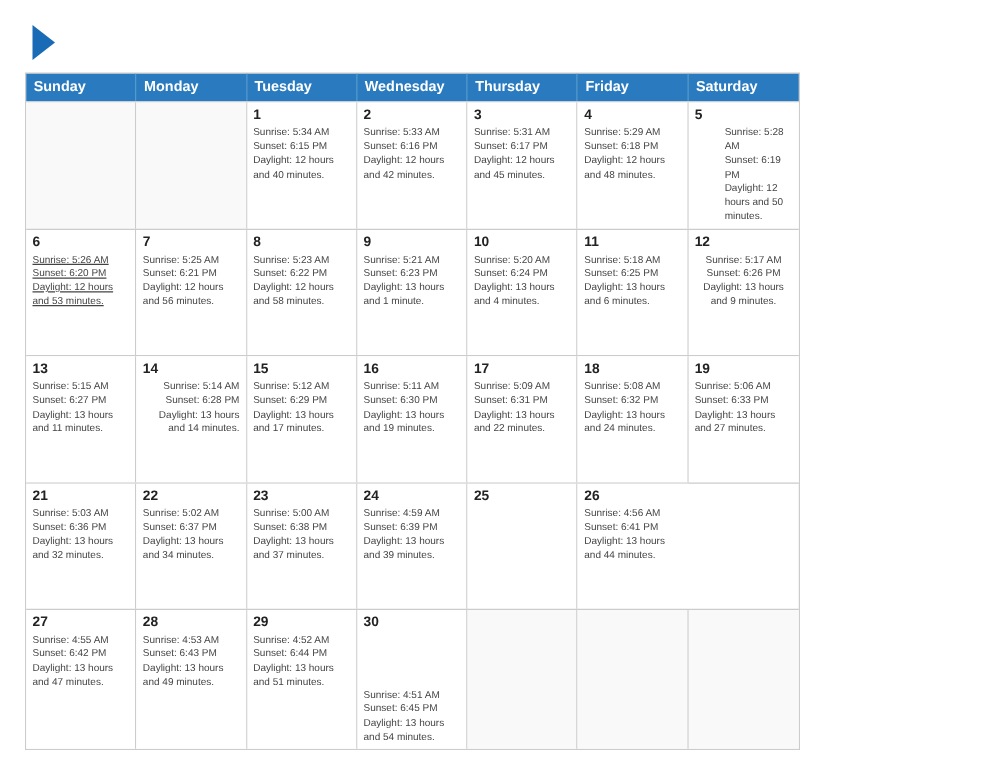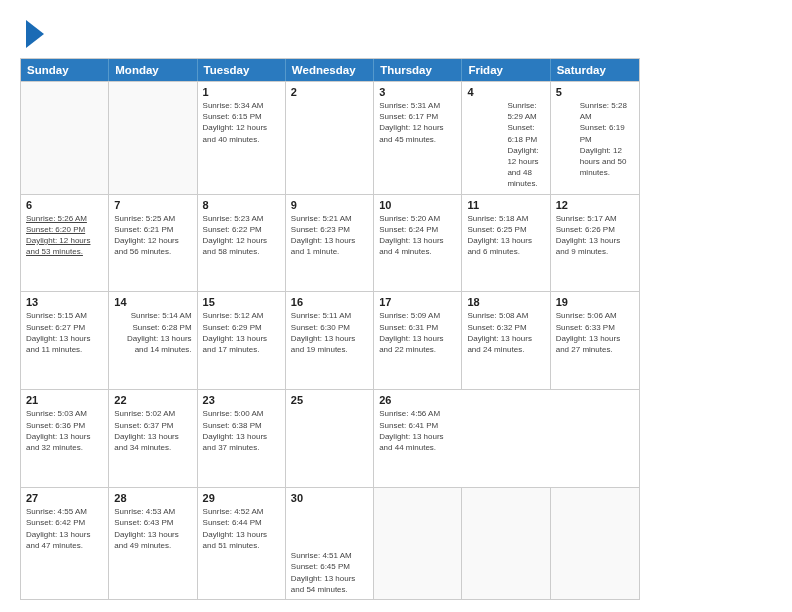--- a/index.html
+++ b/index.html
@@ -145,30 +145,33 @@
           <div class="cal-cell empty"></div>
           <div class="cal-cell empty"></div>
           <div class="cal-cell">
             <div class="day-number">1</div>
             <div class="day-info" style="white-space: pre-line;">Sunrise: 5:34 AM
 Sunset: 6:15 PM
 Daylight: 12 hours and 40 minutes.</div>
           </div>
           <div class="cal-cell">
             <div class="day-number">2</div>
+            <div class="day-info" style="white-space: pre-line;">Sunrise: 5:33 AM
+Sunset: 6:16 PM
+Daylight: 12 hours and 42 minutes.</div>
           </div>
           <div class="cal-cell">
             <div class="day-number">3</div>
             <div class="day-info" style="white-space: pre-line;">Sunrise: 5:31 AM
 Sunset: 6:17 PM
 Daylight: 12 hours and 45 minutes.</div>
           </div>
           <div class="cal-cell">
             <div class="day-number">4</div>
-            <div class="day-info" style="white-space: pre-line; margin-left: 40px;">Sunrise: 5:29 AM
+            <div class="day-info" style="white-space: pre-line;">Sunrise: 5:29 AM
 Sunset: 6:18 PM
 Daylight: 12 hours and 48 minutes.</div>
           </div>
           <div class="cal-cell">
             <div class="day-number">5</div>
             <div class="day-info" style="white-space: pre-line; margin-left: 24px;">Sunrise: 5:28 AM
 Sunset: 6:19 PM
 Daylight: 12 hours and 50 minutes.</div>
           </div>
         </div>
@@ -204,21 +207,21 @@
 Daylight: 13 hours and 4 minutes.</div>
           </div>
           <div class="cal-cell">
             <div class="day-number">11</div>
             <div class="day-info" style="white-space: pre-line;">Sunrise: 5:18 AM
 Sunset: 6:25 PM
 Daylight: 13 hours and 6 minutes.</div>
           </div>
           <div class="cal-cell">
             <div class="day-number">12</div>
-            <div class="day-info" style="white-space: pre-line;">Sunrise: 5:17 AM
+            <div class="day-info" style="white-space: pre-line; text-align: center;">Sunrise: 5:17 AM
 Sunset: 6:26 PM
 Daylight: 13 hours and 9 minutes.</div>
           </div>
         </div>
         <div class="cal-row">
           <div class="cal-cell">
             <div class="day-number">13</div>
             <div class="day-info" style="white-space: pre-line;">Sunrise: 5:15 AM
 Sunset: 6:27 PM
 Daylight: 13 hours and 11 minutes.</div>
@@ -271,20 +274,26 @@
             <div class="day-number">22</div>
             <div class="day-info" style="white-space: pre-line;">Sunrise: 5:02 AM
 Sunset: 6:37 PM
 Daylight: 13 hours and 34 minutes.</div>
           </div>
           <div class="cal-cell">
             <div class="day-number">23</div>
             <div class="day-info" style="white-space: pre-line;">Sunrise: 5:00 AM
 Sunset: 6:38 PM
 Daylight: 13 hours and 37 minutes.</div>
+          </div>
+          <div class="cal-cell">
+            <div class="day-number">24</div>
+            <div class="day-info" style="white-space: pre-line;">Sunrise: 4:59 AM
+Sunset: 6:39 PM
+Daylight: 13 hours and 39 minutes.</div>
           </div>
           <div class="cal-cell">
             <div class="day-number">25</div>
           </div>
           <div class="cal-cell">
             <div class="day-number">26</div>
             <div class="day-info" style="white-space: pre-line;">Sunrise: 4:56 AM
 Sunset: 6:41 PM
 Daylight: 13 hours and 44 minutes.</div>
           </div>

